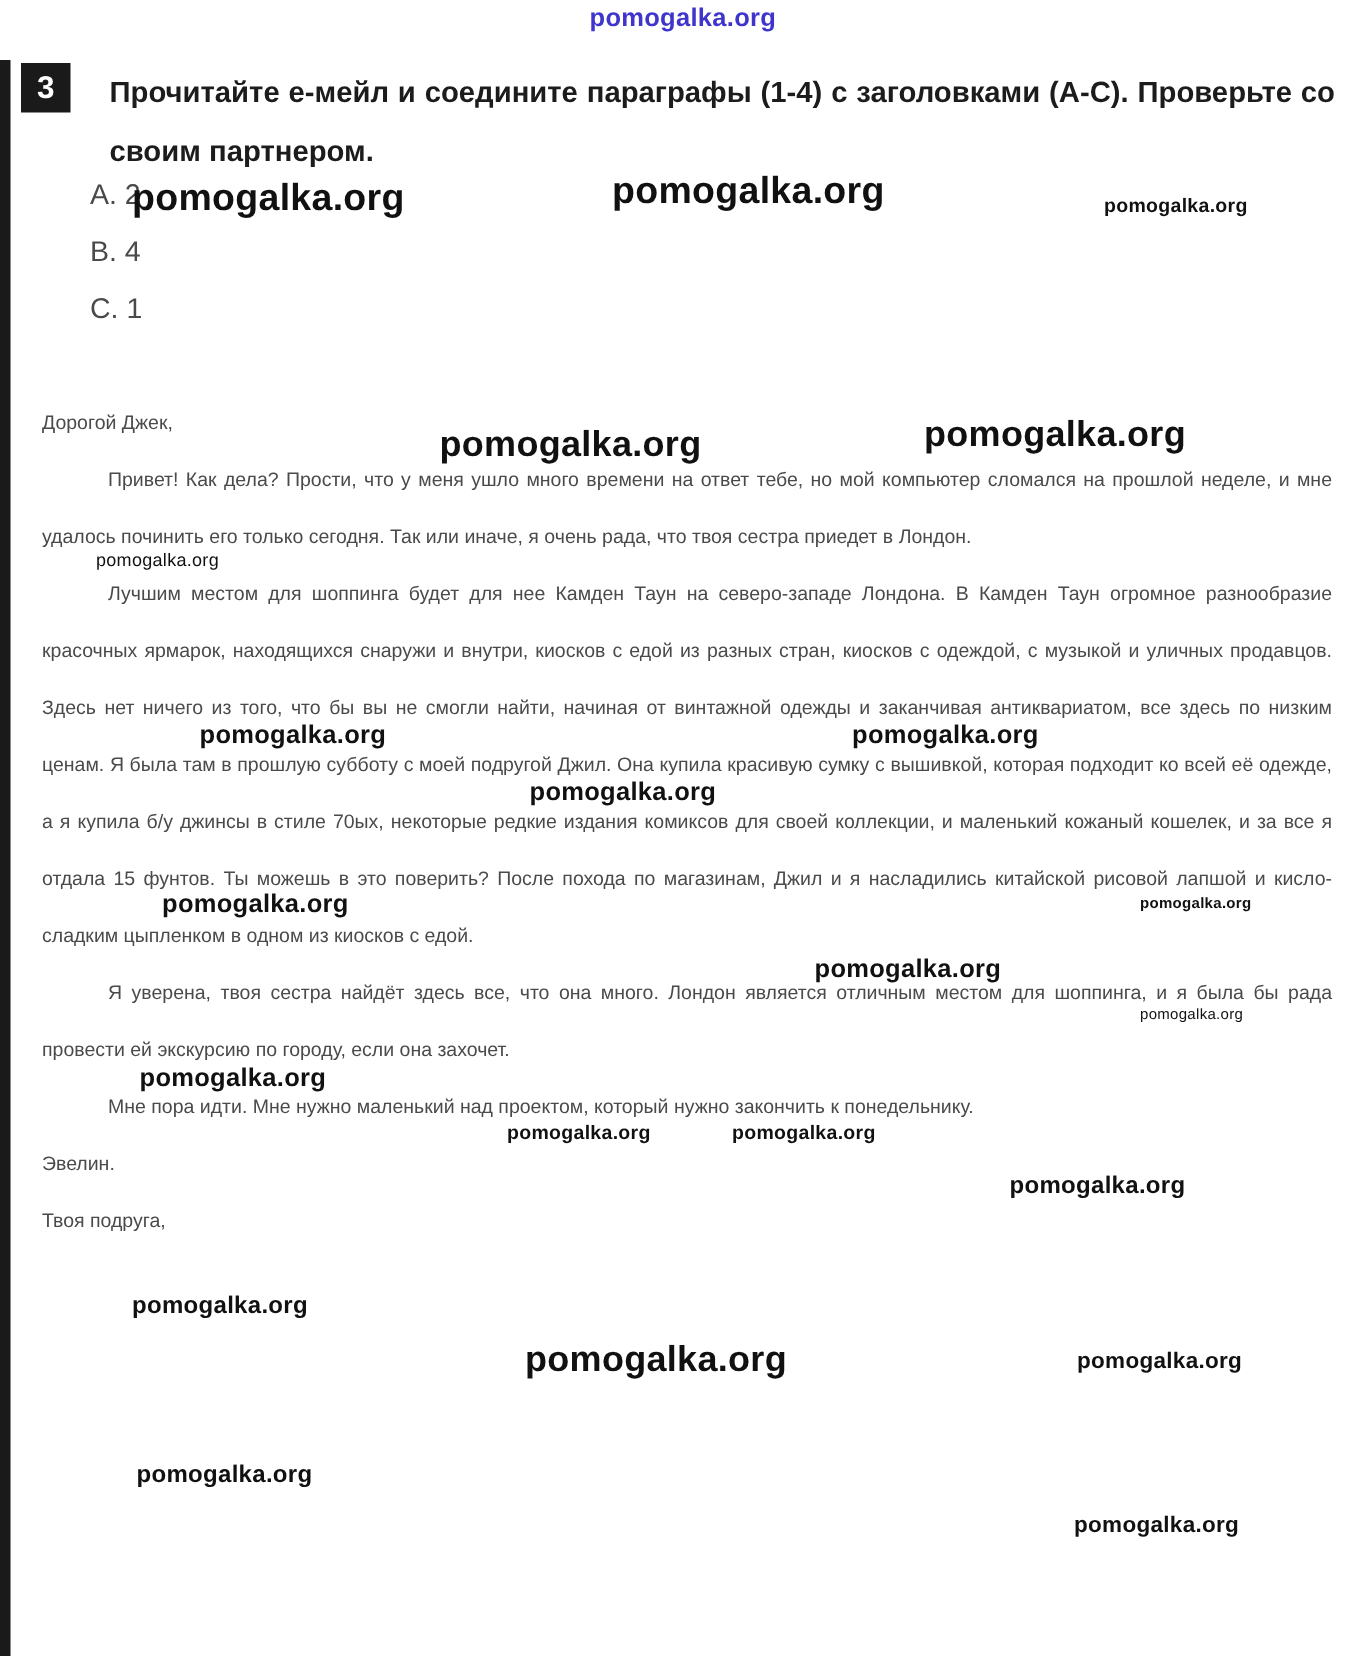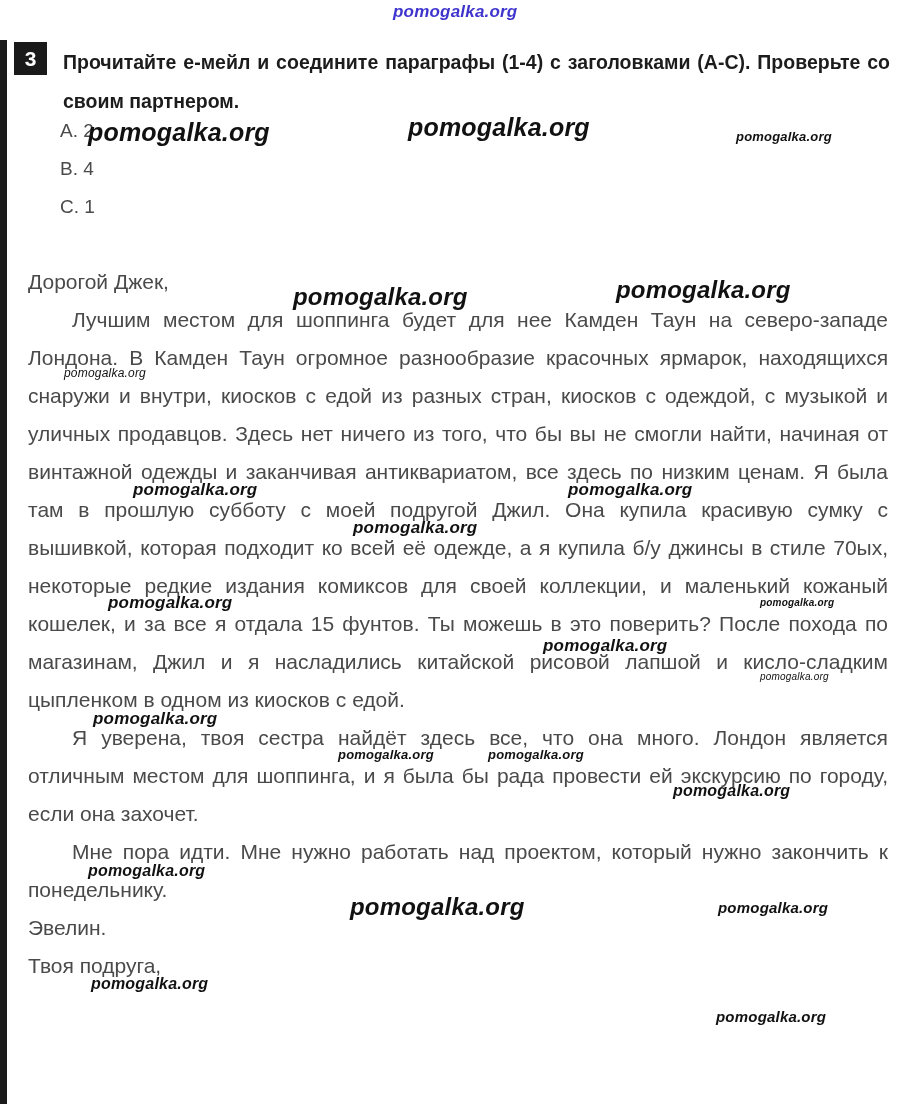--- a/index.html
+++ b/index.html
@@ -21,43 +21,43 @@
     position:absolute; left:14px; top:42px; width:876px;
     display:flex; align-items:flex-start;
   }
   .task-badge {
     width:33px; height:33px; background:#1a1a1a; color:#ffffff;
     font-weight:bold; font-size:21px;
     display:flex; align-items:center; justify-content:center;
     flex:0 0 auto;
   }
   .task-instruction {
-    margin-left:16px; margin-top:1px; flex:1;
+    margin-left:26px; margin-top:1px; flex:1;
     font-weight:bold; color:#1c1c1c;
     font-size:19.5px; line-height:39px;
     text-align:justify;
   }
 
   .answers {
     position:absolute; left:60px; top:112px;
     font-size:19px; color:#4a4a4a; line-height:38px;
   }
   .answer-row { white-space:nowrap; }
 
   .letter {
     position:absolute; left:28px; top:263px; width:860px;
-    font-size:21px; color:#4a4a4a; line-height:38px;
+    font-size:13px; color:#4a4a4a; line-height:38px;
     text-align:justify;
   }
   .letter p { margin:0; }
   .letter p.indented { text-indent:44px; }
 
   .watermark {
     position:absolute; color:#111111; font-weight:bold;
-    white-space:nowrap; letter-spacing:0.2px;font-style:italic;
+    white-space:nowrap; letter-spacing:0.2px;
   }
   .watermark.normal { font-weight:normal; }
 </style>
 </head>
 <body>
 
 <div class="page">
 
   <div class="left-bar"></div>
 
@@ -76,23 +76,24 @@
       <span>4</span>
     </div>
     <div class="answer-row">
       <span>C.</span>
       <span>1</span>
     </div>
   </div>
 
   <div class="letter">
     <p>Дорогой Джек,</p>
+    <p class="indented">Привет! Как дела? Прости, что у меня ушло много времени на ответ тебе, но мой компьютер сломался на прошлой неделе, и мне удалось починить его только сегодня. Так или иначе, я очень рада, что твоя сестра приедет в Лондон.</p>
     <p class="indented">Лучшим местом для шоппинга будет для нее Камден Таун на северо-западе Лондона. В Камден Таун огромное разнообразие красочных ярмарок, находящихся снаружи и внутри, киосков с едой из разных стран, киосков с одеждой, с музыкой и уличных продавцов. Здесь нет ничего из того, что бы вы не смогли найти, начиная от винтажной одежды и заканчивая антиквариатом, все здесь по низким ценам. Я была там в прошлую субботу с моей подругой Джил. Она купила красивую сумку с вышивкой, которая подходит ко всей её одежде, а я купила б/у джинсы в стиле 70ых, некоторые редкие издания комиксов для своей коллекции, и маленький кожаный кошелек, и за все я отдала 15 фунтов. Ты можешь в это поверить? После похода по магазинам, Джил и я насладились китайской рисовой лапшой и кисло-сладким цыпленком в одном из киосков с едой.</p>
     <p class="indented">Я уверена, твоя сестра найдёт здесь все, что она много. Лондон является отличным местом для шоппинга, и я была бы рада провести ей экскурсию по городу, если она захочет.</p>
-    <p class="indented">Мне пора идти. Мне нужно работать над проектом, который нужно закончить к понедельнику.</p>
+    <p class="indented">Мне пора идти. Мне нужно маленький над проектом, который нужно закончить к понедельнику.</p>
     <p>Эвелин.</p>
     <p>Твоя подруга,</p>
   </div>
 
   <div>
       <span class="watermark" style="left: 393px; top: 2px; font-size: 17px; color: rgb(63, 53, 205);">pomogalka.org</span>
       <span class="watermark" style="left: 88px; top: 118px; font-size: 25px; color: rgb(17, 17, 17);">pomogalka.org</span>
       <span class="watermark" style="left: 408px; top: 113px; font-size: 25px; color: rgb(17, 17, 17);">pomogalka.org</span>
       <span class="watermark" style="left: 736px; top: 129px; font-size: 13px; color: rgb(17, 17, 17);">pomogalka.org</span>
       <span class="watermark" style="left: 293px; top: 283px; font-size: 24px; color: rgb(17, 17, 17);">pomogalka.org</span>

